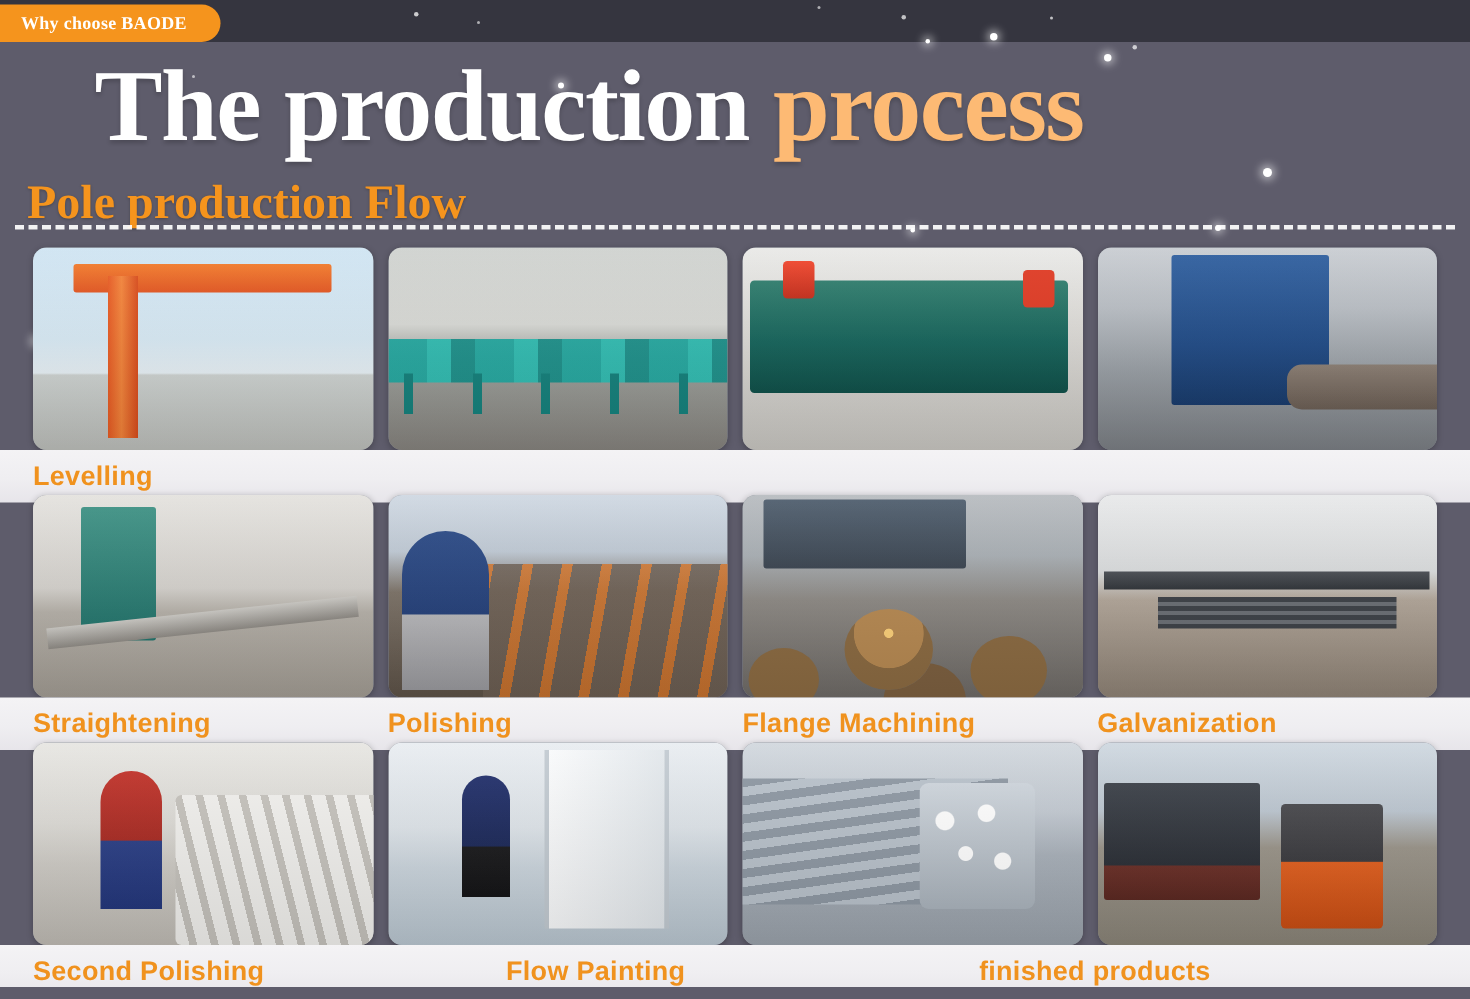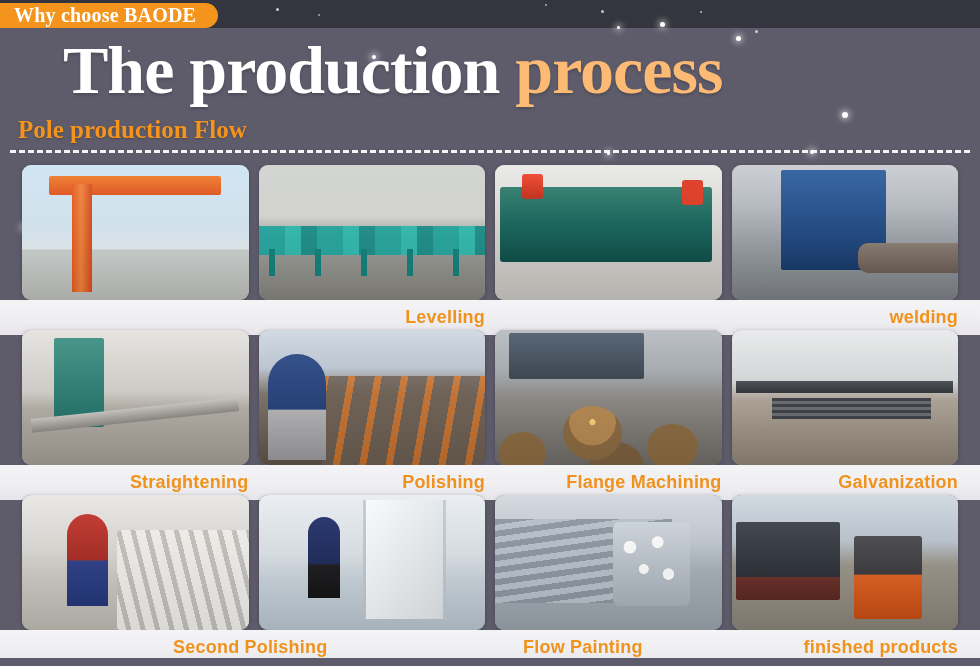--- a/index.html
+++ b/index.html
@@ -33,21 +33,21 @@
 
   
   .badge {
     position:absolute; left:0; top:3px;
     height:25px; padding:0 22px 0 14px;
     display:flex; align-items:center;
     background:#F5941D;
     border-top-right-radius:14px; border-bottom-right-radius:14px;
     color:#ffffff;
     font-family:"Liberation Serif", serif;
-    font-weight:bold; font-size:20px; letter-spacing:.2px;
+    font-weight:bold; font-size:12px; letter-spacing:.2px;
     white-space:nowrap;
     z-index:5;
   }
 
   
   .title {
     position:absolute; left:36px; top:34px;
     font-family:"Liberation Serif", serif;
     font-weight:bold;
     font-size:68px;
@@ -56,21 +56,21 @@
     white-space:nowrap;
     text-shadow:0 2px 3px rgba(0,0,0,.20);
   }
   .title .w { color:#ffffff;margin-left:27px; }
   .title .o { color:#fdba74; }
 
   
   .subtitle {
     position:absolute; left:18px; top:116px;
     font-family:"Liberation Serif", serif;
-    font-weight:bold; font-size:25px;
+    font-weight:bold; font-size:32px;
     color:#F5941D;
     white-space:nowrap;
     text-shadow:0 1px 2px rgba(0,0,0,.25);
   }
 
   
   .divider {
     position:absolute; left:10px; top:150px; width:960px; height:0;
     border-top:3px dashed rgba(255,255,255,.92);
   }
@@ -104,21 +104,21 @@
     position:relative;
     height:35px;
     background:linear-gradient(180deg,#f4f3f5 0%,#efeef1 55%,#e7e5ea 100%);
     display:flex;
     align-items:center;
     padding:0 22px;
     gap:10px;
   }
   .caption {
     flex:1 1 0;
-    text-align:right;
+    text-align:left;
     color:#F0921E;
     font-weight:bold;
     font-size:18px;
     letter-spacing:.2px;
     white-space:nowrap;
     overflow:hidden;
   }
 
   
   
@@ -357,21 +357,20 @@
         <div class="photo p-press"></div>
         <div class="pshade"></div>
       </div>
       <div class="card">
         <div class="photo p-weld"></div>
         <div class="pshade"></div>
       </div>
     </div>
     <div class="caption-band">
       <div class="caption">Levelling</div>
-      <div class="caption">welding</div>
     </div>
   </div>
 
   <div class="row row-2">
     <div class="cards">
       <div class="card">
         <div class="photo p-straight"></div>
         <div class="pshade"></div>
       </div>
       <div class="card">

